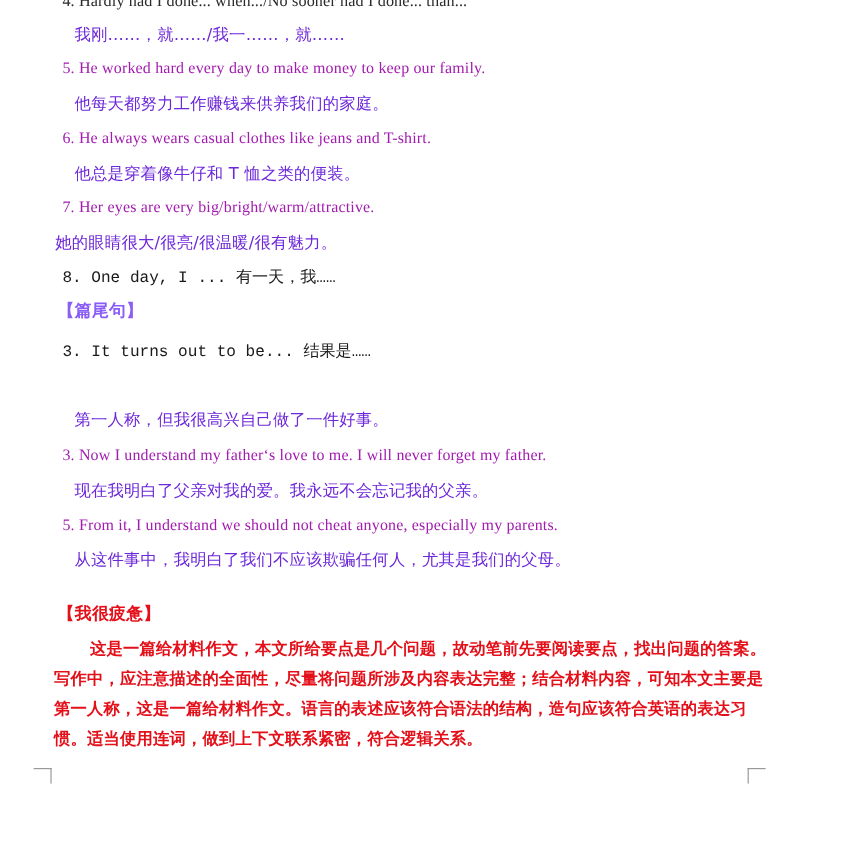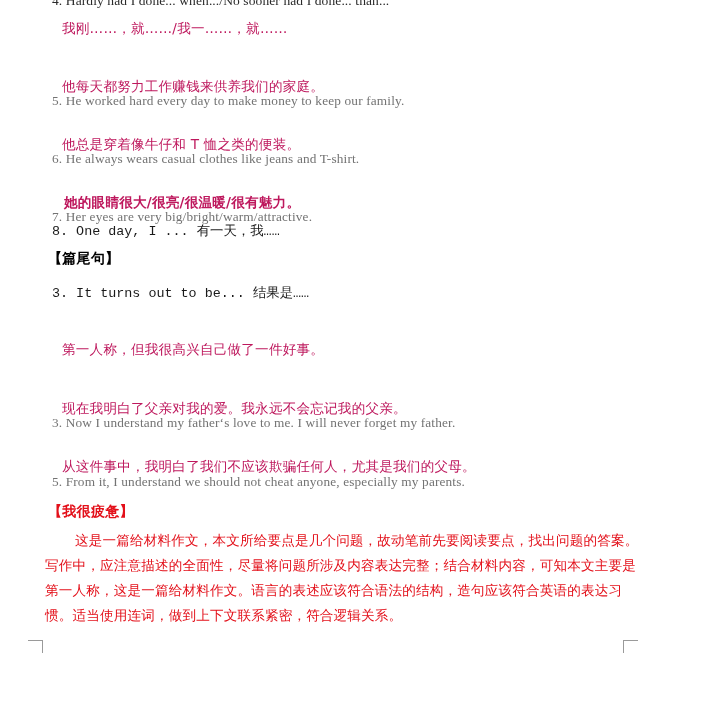--- a/index.html
+++ b/index.html
@@ -37,60 +37,59 @@
 
   .row {
     position: relative;
     white-space: nowrap;
   }
 
   
   .en {
     font-family: "Liberation Serif", "DejaVu Serif", serif;
     font-size: 13.3px;
-    color: #737373;
+    color: #a21caf;
     letter-spacing: .15px;
-    margin-top: 44px;
   }
 
   
   .zh {
     font-family: "DejaVu Sans", "Liberation Sans", sans-serif;
     font-size: 13.6px;
-    color: #be185d;
+    color: #6d28d9;
     letter-spacing: .2px;
   }
 
   .zh-inline {
     font-family: Liberation Mono, monospace;
     font-size: 13.4px;
   }
 
   
   .heading-black {
     font-family: Liberation Serif, serif;
     font-size: 14px;
     font-weight: bold;
-    color: #000000;
+    color: #8b5cf6;
     letter-spacing: .3px;
   }
 
   
   .heading-red {
     font-family: "DejaVu Sans", "Liberation Sans", sans-serif;
     font-size: 14px;
     font-weight: bold;
     color: #e3101a;
     letter-spacing: .3px;
   }
 
   .para-red {
     font-family: "DejaVu Sans", "Liberation Sans", sans-serif;
     font-size: 13.6px;
-    font-weight: normal;
+    font-weight: bold;
     color: #e3101a;
     letter-spacing: .15px;
     white-space: nowrap;
   }
 
   
   .crop-mark {
     position: absolute;
     width: 15px;
     height: 13px;
@@ -124,21 +123,21 @@
 
   <div class="row zh" style="position:absolute; left:62px; top:20px;">我刚……，就……/我一……，就……</div>
 
   <div class="row en" style="position:absolute; left:52px; top:49px;">5. He worked hard every day to make money to keep our family.</div>
   <div class="row zh" style="position:absolute; left:62px; top:78px;">他每天都努力工作赚钱来供养我们的家庭。</div>
 
   <div class="row en" style="position:absolute; left:52px; top:107px;">6. He always wears casual clothes like jeans and T-shirt.</div>
   <div class="row zh" style="position:absolute; left:62px; top:136px;">他总是穿着像牛仔和 T 恤之类的便装。</div>
 
   <div class="row en" style="position:absolute; left:52px; top:165px;">7. Her eyes are very big/bright/warm/attractive.</div>
-  <div class="row zh" style="position:absolute; left:64px; top:194px;font-weight:bold;">她的眼睛很大/很亮/很温暖/很有魅力。</div>
+  <div class="row zh" style="position:absolute; left:46px; top:194px;">她的眼睛很大/很亮/很温暖/很有魅力。</div>
 
   <div class="row zh-inline" style="position:absolute; left:52px; top:222px;">8. One day, I ...  有一天，我……</div>
 
   <div class="row heading-black" style="position:absolute; left:48px; top:250px;">【篇尾句】</div>
 
   <div class="row zh-inline" style="position:absolute; left:52px; top:284px;">3. It turns out to be...  结果是……</div>
 
   <div class="row zh" style="position:absolute; left:62px; top:341px;">第一人称，但我很高兴自己做了一件好事。</div>
 
   <div class="row en" style="position:absolute; left:52px; top:371px;">3. Now I understand my father‘s love to me. I will never forget my father.</div>

